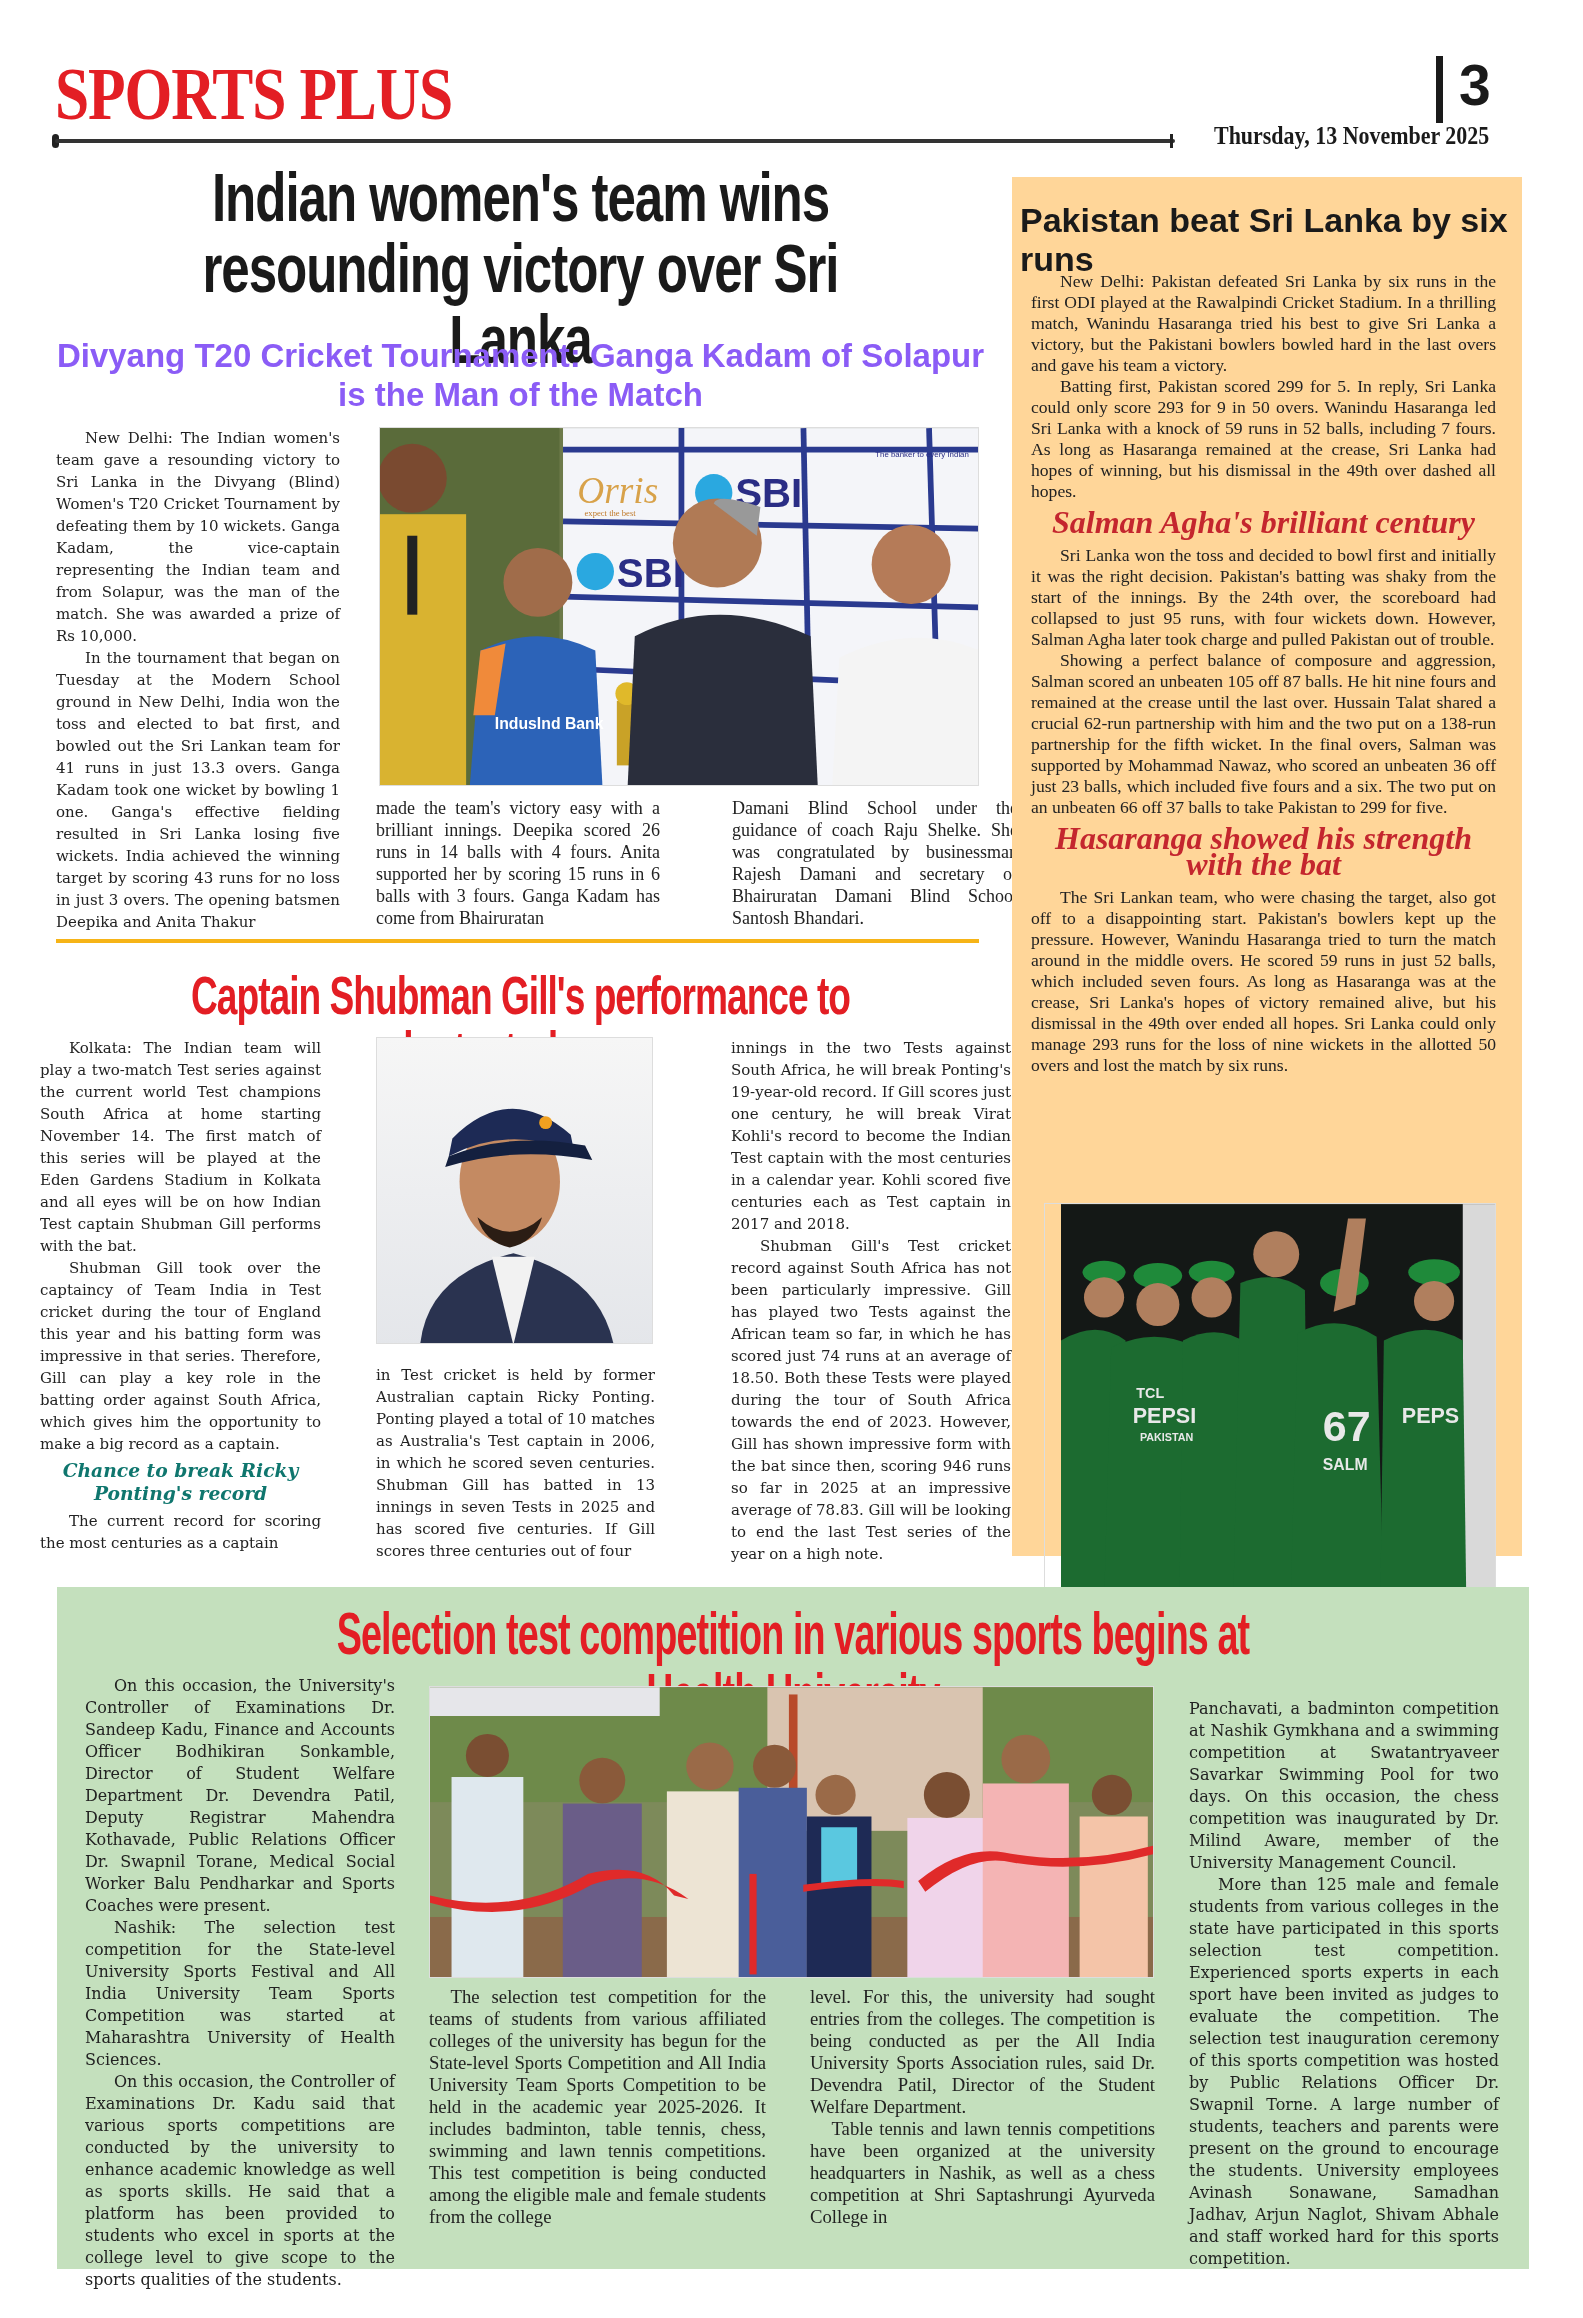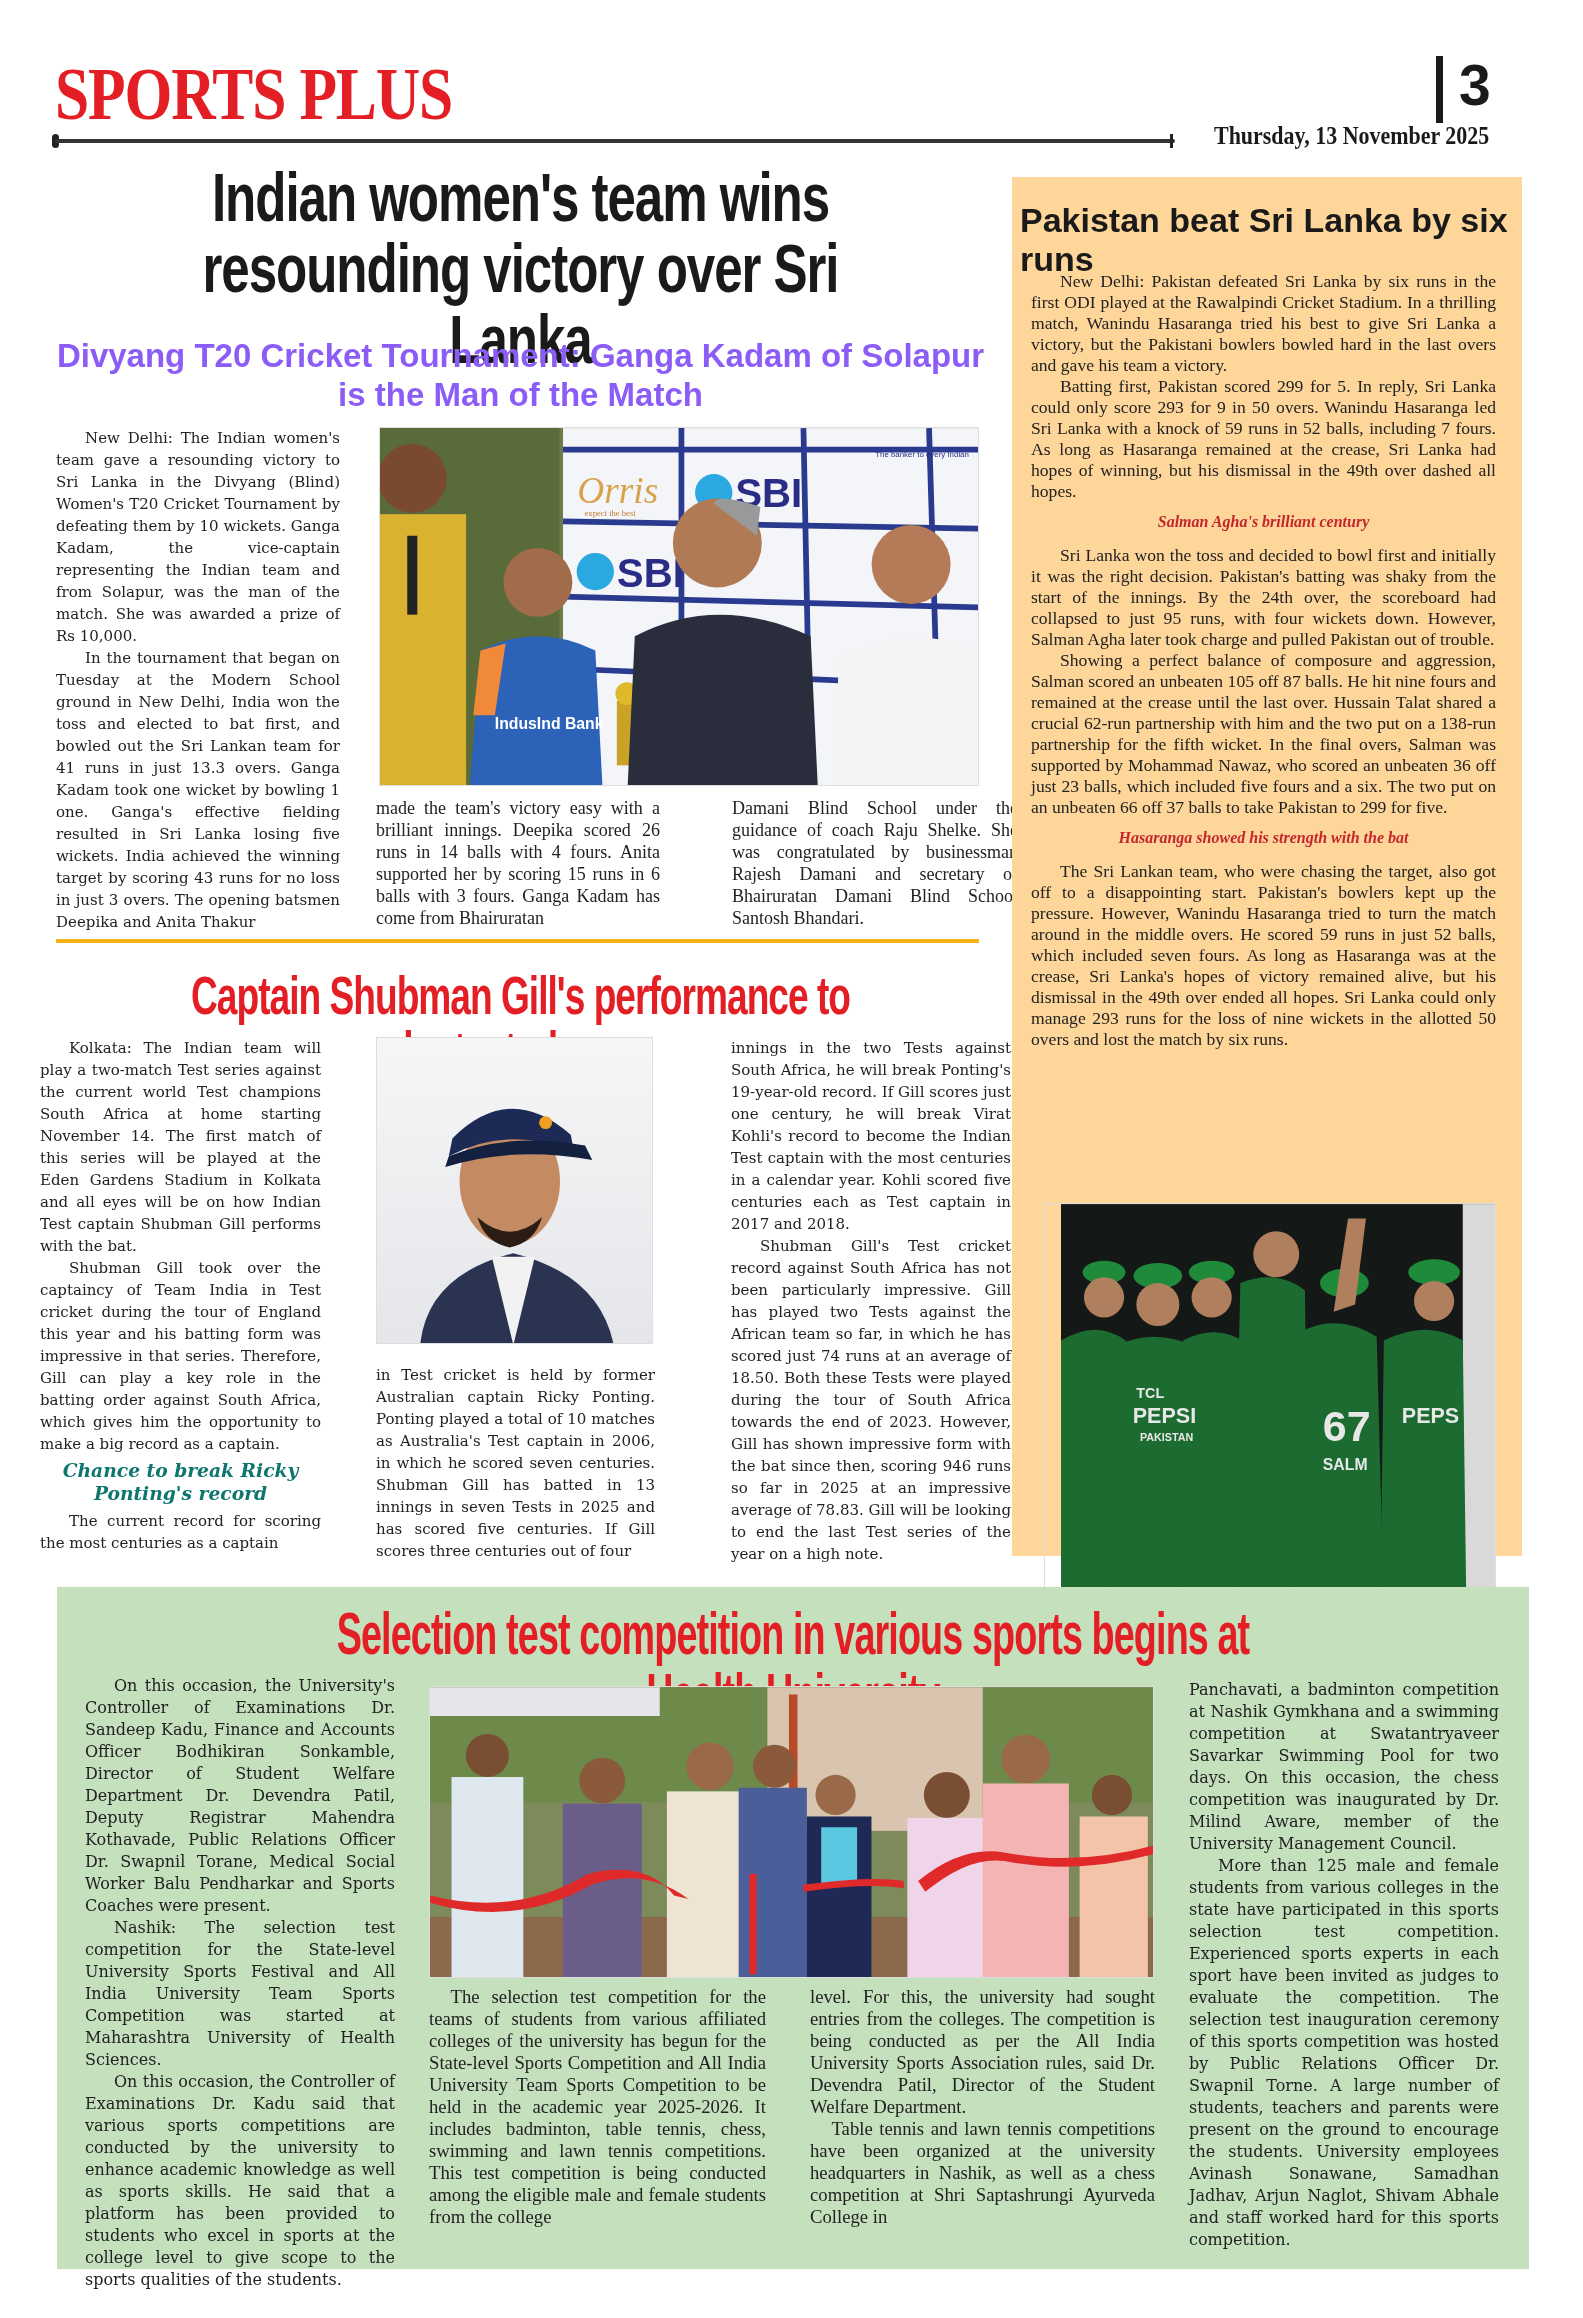--- a/index.html
+++ b/index.html
@@ -72,37 +72,37 @@
   
   .pak-box { left: 1012px; top: 177px; width: 510px; height: 1379px; background: #ffd699; }
   .pak-headline {
     left: 1020px; top: 201px; width: 495px; font-family: "Liberation Sans", sans-serif; font-weight: bold;
     font-size: 34px; line-height: 39px; text-align: left; color: #1a1a1a;
   }
   .pak-col { left: 1031px; top: 271px; width: 465px; }
   .pak-col .col-narrow { font-size: 17.6px; line-height: 21px; }
   .pak-subhead {
     font-family: "Liberation Serif", serif; font-style: italic; font-weight: bold; color: #c4262e;
-    text-align: center; font-size: 16px; line-height: 26px; margin: 7.2px 0 10px;
+    text-align: center; font-size: 32px; line-height: 26px; margin: 7.2px 0 10px;
   }
   .pak-photo { left: 1044px; top: 1198px; width: 452px; height: 408px; padding-left: 16px; }
 
   
   .green-box { left: 57px; top: 1587px; width: 1472px; height: 682px; background: #c4e0bd; }
   .h-headline {
     left: 57px; top: 1604px; width: 1472px; font-size: 59px; color: #e31e24;
     transform: scaleX(0.64); transform-origin: center top;
   }
   .h-col1 { left: 85px; top: 1675px; width: 310px; }
   .h-col1 .col { font-size: 16px; line-height: 22px; }
   .h-photo { left: 429px; top: 1686px; width: 725px; height: 292px; }
   .h-col2 { left: 429px; top: 1986px; width: 337px; }
   .h-col3 { left: 810px; top: 1986px; width: 345px; }
   .h-col4 { left: 1189px; top: 1679px; width: 310px; }
-  .h-col4 .col { font-size: 16px; line-height: 22px; }
+  .h-col4 .col { font-size: 16px; line-height: 22px; margin-top: 19px; }
   .h-narrow { font-family: "Liberation Serif", serif; font-size: 18.7px; line-height: 22px; }
   .h-narrow p { text-indent: 21.5px; }
 
   svg { display: block; }
 </style>
 </head>
 <body>
 
 <div class="abs masthead-title">SPORTS PLUS</div>
 <div class="abs rule-cap-l"></div>

